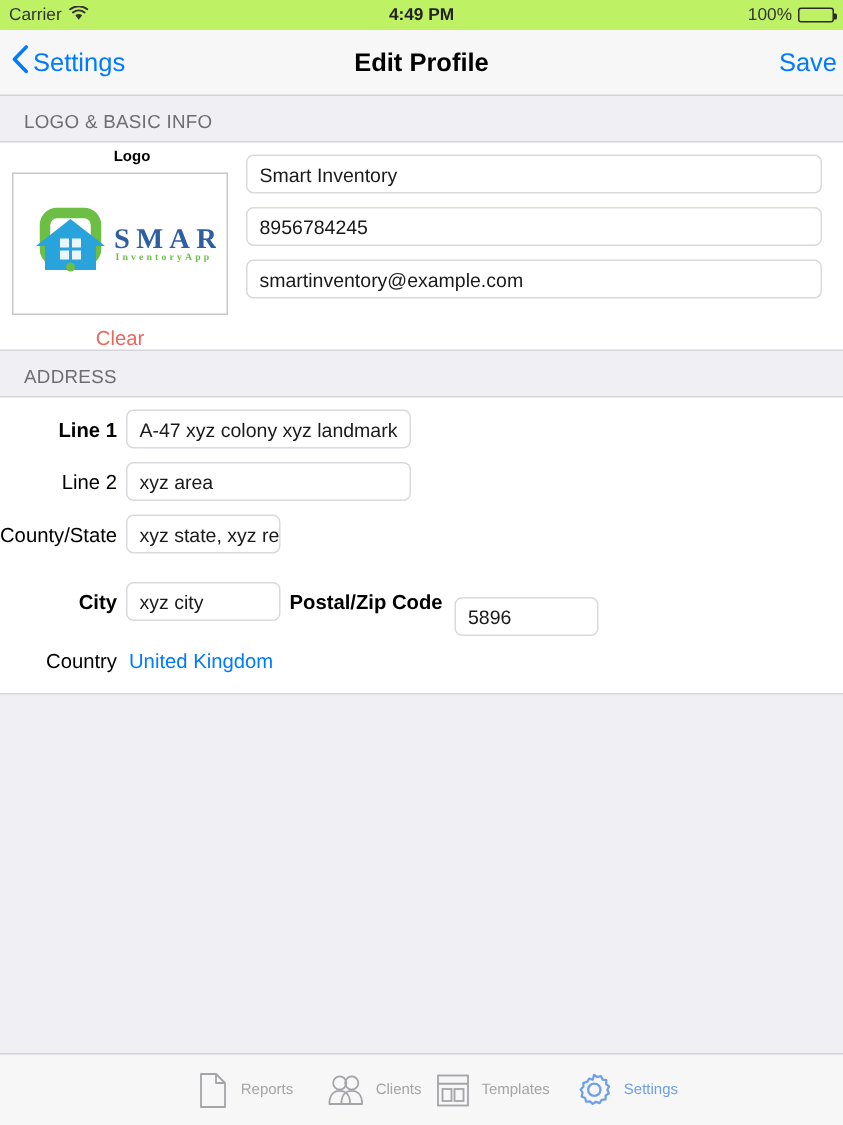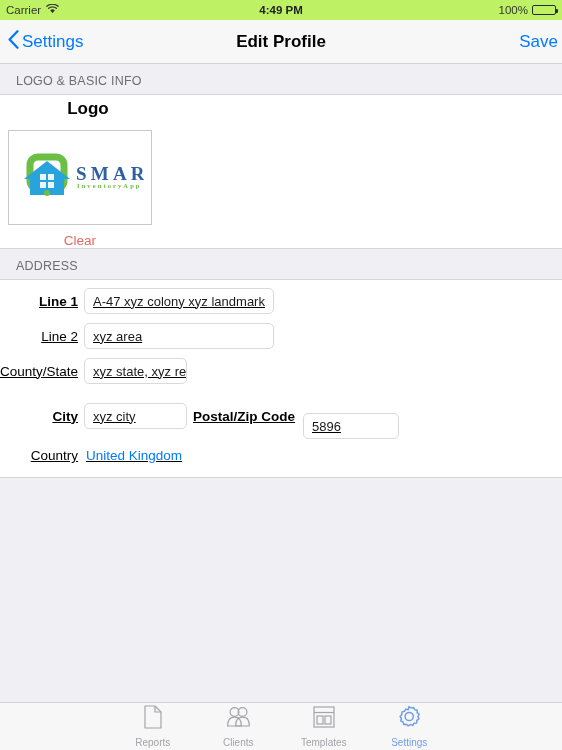--- a/index.html
+++ b/index.html
@@ -149,24 +149,24 @@
     padding: 4px 0 0 0;
   }
   .logo-col {
     width: 160px;
     flex: 0 0 160px;
     display: flex;
     flex-direction: column;
     align-items: center;
   }
   .logo-label {
-    font-size: 17px;
+    font-size: 10px;
     font-weight: bold;
     color: #000;
-    margin-bottom: 11px;
+    margin-bottom: 5px;
     padding-left: 16px;
   }
   .logo-box {
     width: 144px;
     height: 95px;
     border: 1px solid #c8c8cc;
     background: #fff;
     position: relative;
     box-sizing: border-box;
     overflow: hidden;
@@ -211,21 +211,20 @@
   }
 
   
   .addr-section-inner {
     padding: 8px 0 14px 0;
   }
   .addr-row {
     display: flex;
     align-items: center;
     margin-bottom: 9px;
-    text-decoration: underline;
   }
   .addr-row:last-child { margin-bottom: 0; }
   .addr-label {
     width: 84px;
     flex: 0 0 84px;
     text-align: right;
     padding-right: 6px;
     font-size: 13.5px;
     color: #000;
     box-sizing: border-box;
@@ -261,21 +260,21 @@
     background: #f7f7f7;
     border-top: 1px solid #d3d3d6;
     display: flex;
     align-items: center;
     box-sizing: border-box;
     padding: 0 110px;
   }
   .tab-item {
     flex: 1;
     display: flex;
-    flex-direction: column;
+    flex-direction: row;
     align-items: center;
     justify-content: flex-end;
     gap: 8px;
     cursor: pointer;
     color: #a4a4a9;
   }
   .tab-item.active { color: #6f9fe8; }
   .tab-label {
     font-size: 10px;
     line-height: 11px;
@@ -348,20 +347,25 @@
 
               <text x="60" y="28" font-family="Liberation Serif, serif" font-size="19" font-weight="bold" fill="#2e5fa3" letter-spacing="4.2">SMART</text>
 
               <text x="61" y="36" font-family="Liberation Serif, serif" font-size="6.5" font-weight="bold" fill="#6cbe45" letter-spacing="2.1">InventoryApp</text>
             </svg>
           </div>
         </div>
         <div class="clear-btn">Clear</div>
       </div>
 
+      <div class="fields-col">
+        <div class="tf" title="Company Name">Smart Inventory</div>
+        <div class="tf" title="Phone">8956784245</div>
+        <div class="tf" title="Email">smartinventory@example.com</div>
+      </div>
 
     </div>
   </div>
 
   <div class="section-header">ADDRESS</div>
   <div class="section-body">
     <div class="addr-section-inner">
 
       <div class="addr-row">
         <div class="addr-label bold">Line 1</div>

